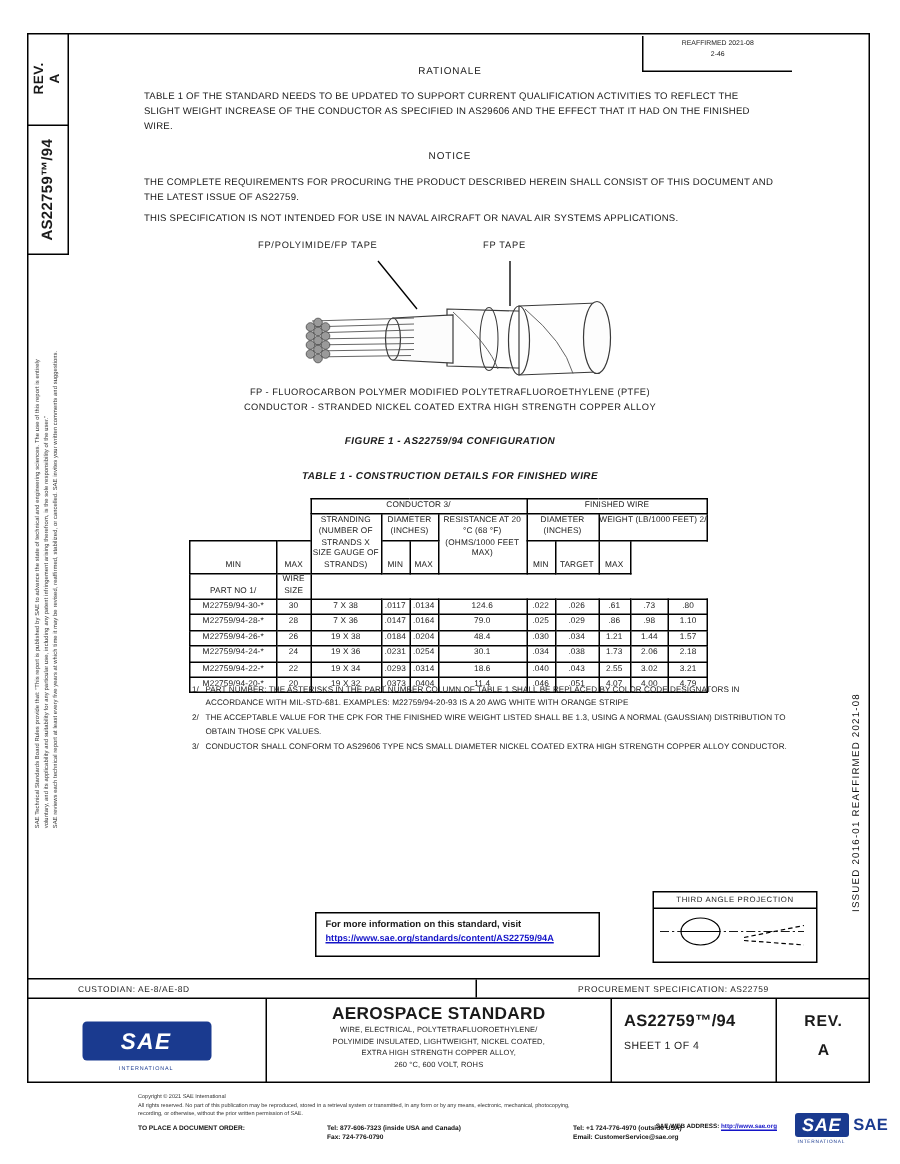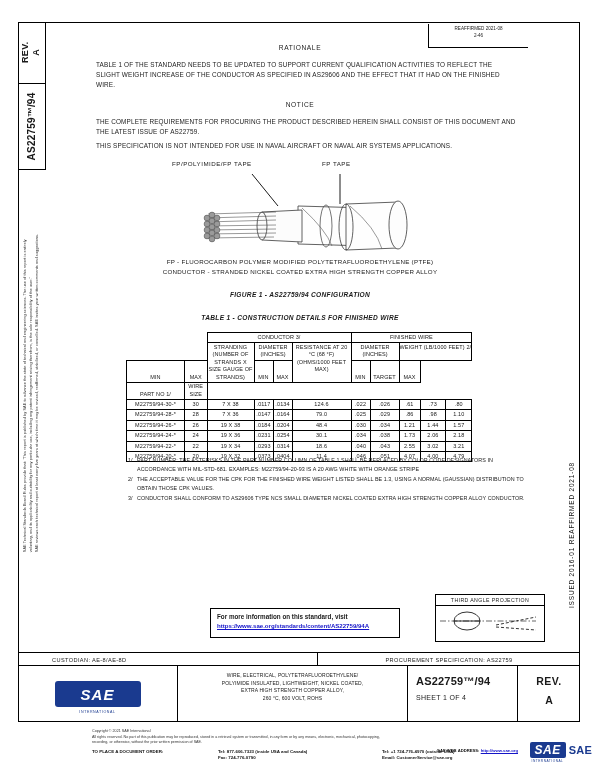--- a/index.html
+++ b/index.html
@@ -629,20 +629,21 @@
   </div>
 
   <div class="tb-main">
     <div class="tb-logo">
       <div class="sae-logo">
         <span class="sae-text">SAE</span>
         <span class="sub">INTERNATIONAL</span>
       </div>
     </div>
     <div class="tb-desc">
+      <div class="as-title">AEROSPACE STANDARD</div>
       <div class="as-sub">
         <div>WIRE, ELECTRICAL, POLYTETRAFLUOROETHYLENE/</div>
         <div>POLYIMIDE INSULATED, LIGHTWEIGHT, NICKEL COATED,</div>
         <div>EXTRA HIGH STRENGTH COPPER ALLOY,</div>
         <div>260 °C, 600 VOLT, ROHS</div>
       </div>
     </div>
     <div class="tb-num">
       <div class="n1">AS22759™/94</div>
       <div class="n2">SHEET 1 OF 4</div>

